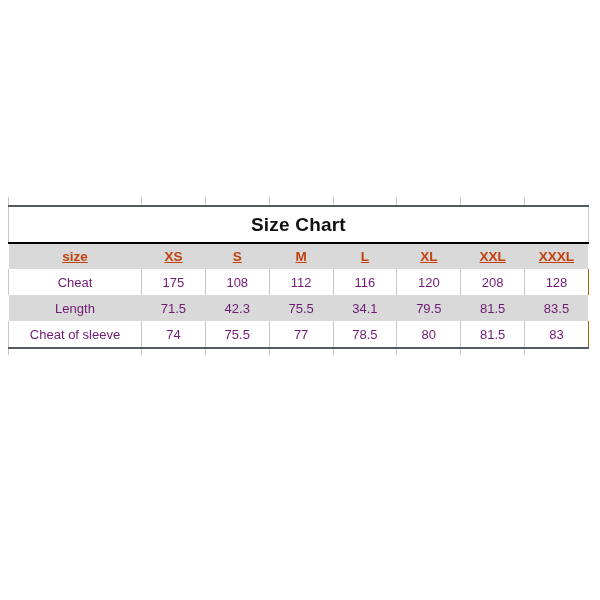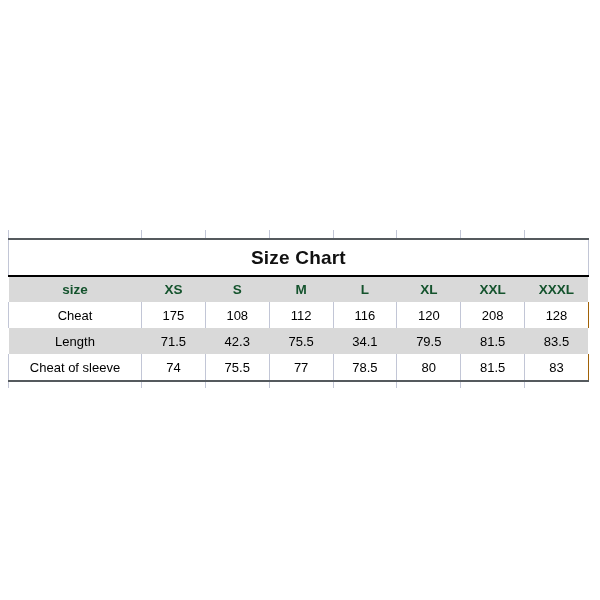--- a/index.html
+++ b/index.html
@@ -13,21 +13,21 @@
     background: #ffffff;
     font-family: "Liberation Sans", sans-serif;
     overflow: hidden;
     position: relative;
   }
 
   
   #size-chart-wrap {
     position: absolute;
     left: 8px;
-    top: 230px;
+    top: 197px;
     width: 580px;
     height: 163px;
   }
 
   table.size-chart {
     border-collapse: collapse;
     table-layout: fixed;
     width: 580px;
     background: #ffffff;
   }
@@ -62,31 +62,32 @@
   }
 
   
   tr.header-row td {
     background: #d9d9d9;
     height: 23px;
     text-align: center;
     vertical-align: middle;
     font-size: 13.5px;
     font-weight: bold;
-    color: #14532d;
+    color: #c2410c;
     border: none;
+    text-decoration: underline;
   }
 
   
   tr.data-row td {
     height: 24px;
     text-align: center;
     vertical-align: middle;
     font-size: 13px;
-    color: #000000;
+    color: #701a75;
     border-left: 1px solid #c2c6d6;
   }
   tr.data-row td:first-child {
     border-left: 1px solid #c2c6d6;
   }
   tr.data-row td:last-child {
     border-right: 1px solid #a16207;
   }
   tr.data-row.shaded td {
     background: #d9d9d9;

